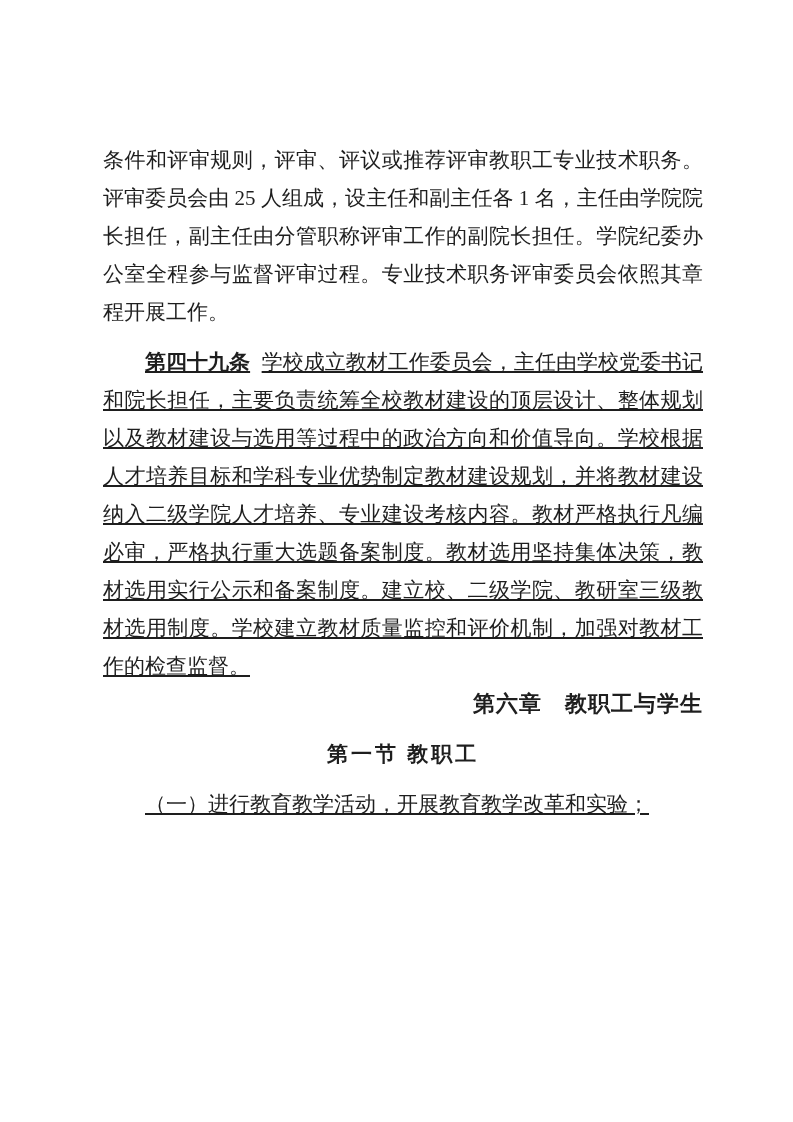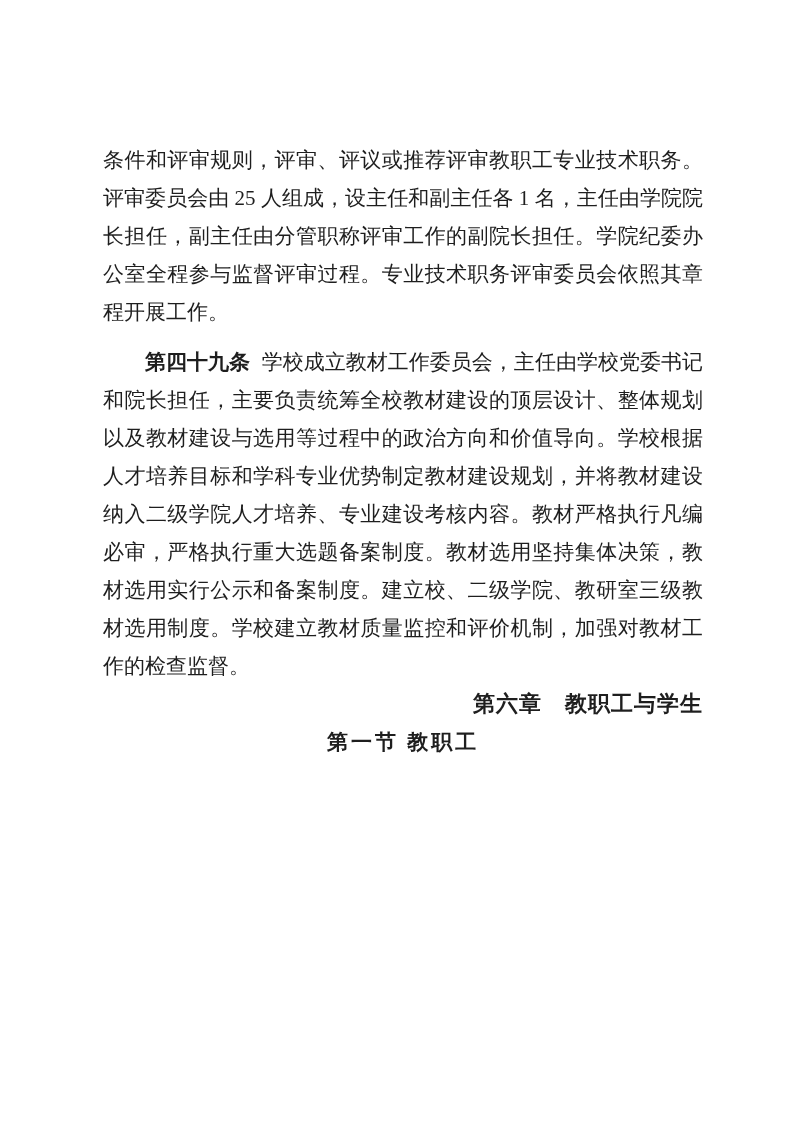--- a/index.html
+++ b/index.html
@@ -24,41 +24,42 @@
     font-size: 21px;
     line-height: 38px;
     text-align: justify;
     text-justify: inter-ideograph;
   }
   .para {
     margin: 0;
   }
   .para.indent {
     text-indent: 2em;
+    text-decoration: underline;
   }
   .para.gap-before {
     margin-top: 12px;
   }
   .article-lead {
     font-family: "Liberation Sans", sans-serif;
     font-weight: bold;
     margin-right: 0.55em;
   }
   .chapter-heading {
     margin: 0;
     font-family: "Liberation Sans", sans-serif;
     font-size: 22px;
     font-weight: bold;
     line-height: 38px;
     text-align: right;
     text-indent: 0;
     letter-spacing: 1px;
   }
   .section-heading {
-    margin: 0;
+    margin: 12px;
     font-family: "Liberation Serif", serif;
     font-size: 21px;
     font-weight: bold;
     line-height: 38px;
     text-align: center;
     text-indent: 0;
     letter-spacing: 3px;
   }
   .page-footer {
     position: absolute;
@@ -79,17 +80,18 @@
     <p class="para"><span>条件和评审规则，评审、评议或推荐评审教职工专业技术职务。评审委员会由 25 人组成，设主任和副主任各 1 名，主任由学院院长担任，副主任由分管职称评审工作的副院长担任。学院纪委办公室全程参与监督评审过程。专业技术职务评审委员会依照其章程开展工作。</span></p>
 
     <p class="para indent gap-before"><span class="article-lead">第四十九条</span><span>学校成立教材工作委员会，主任由学校党委书记和院长担任，主要负责统筹全校教材建设的顶层设计、整体规划以及教材建设与选用等过程中的政治方向和价值导向。学校根据人才培养目标和学科专业优势制定教材建设规划，并将教材建设纳入二级学院人才培养、专业建设考核内容。教材严格执行凡编必审，严格执行重大选题备案制度。教材选用坚持集体决策，教材选用实行公示和备案制度。建立校、二级学院、教研室三级教材选用制度。学校建立教材质量监控和评价机制，加强对教材工作的检查监督。</span></p>
 
     <h2 class="chapter-heading">第六章　教职工与学生</h2>
 
     <h3 class="section-heading">第一节 教职工</h3>
 
 
 
+    <p class="para indent"><span>（一）进行教育教学活动，开展教育教学改革和实验；</span></p>
 
   </div>
 
   <div class="page-footer">– 22 –</div>
 </div>
 
 </body></html>

